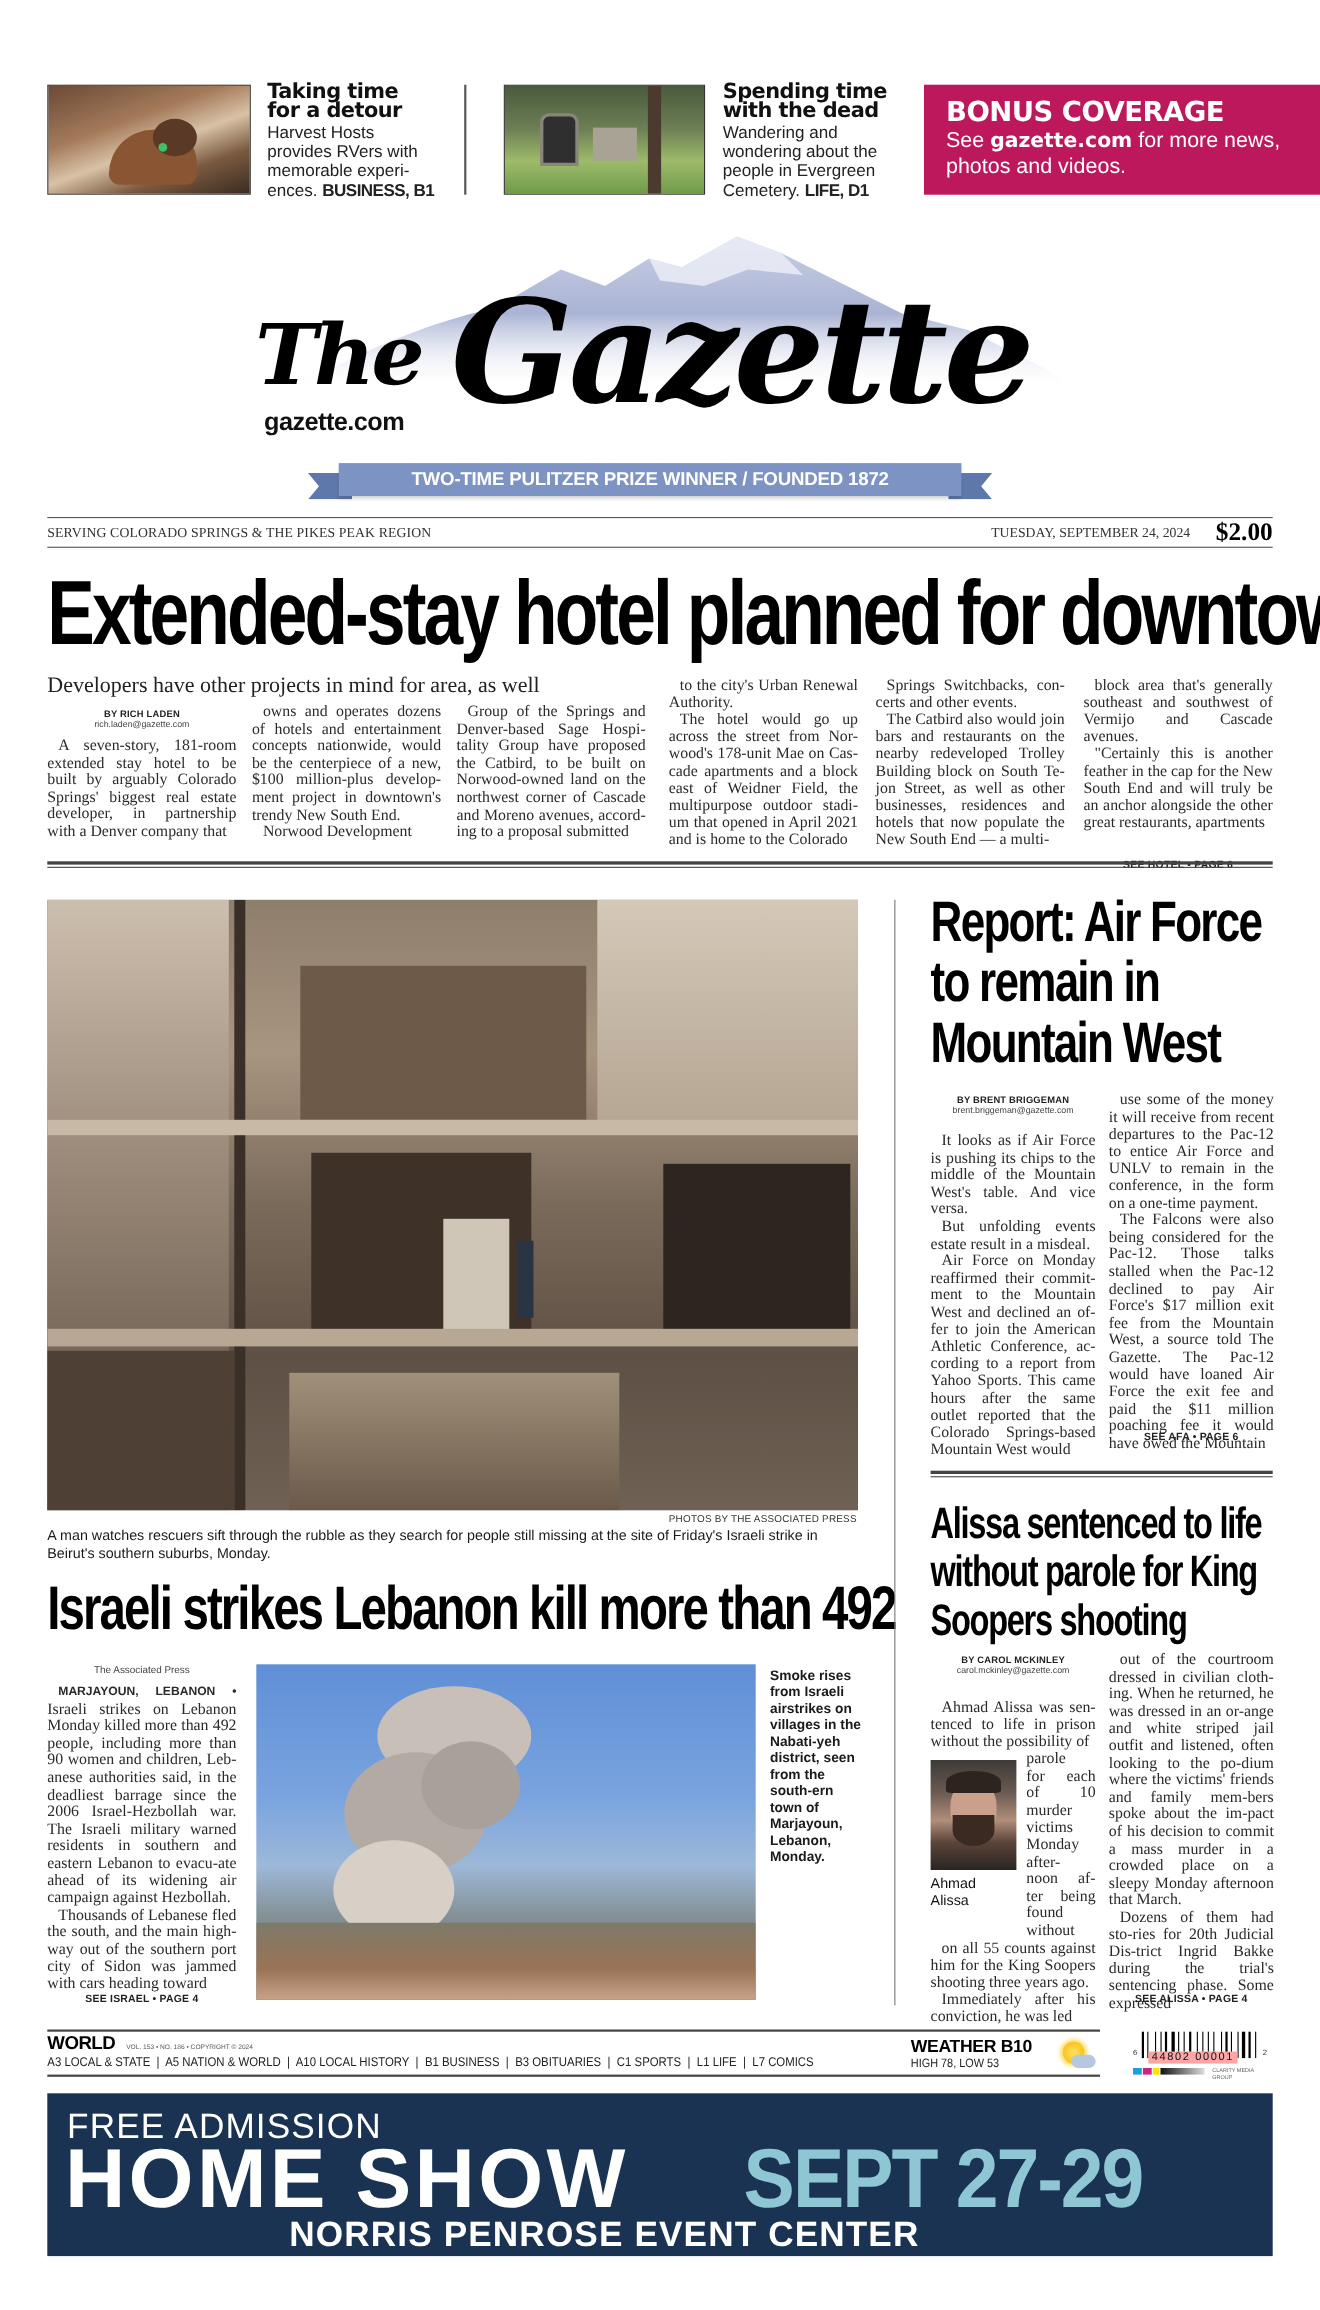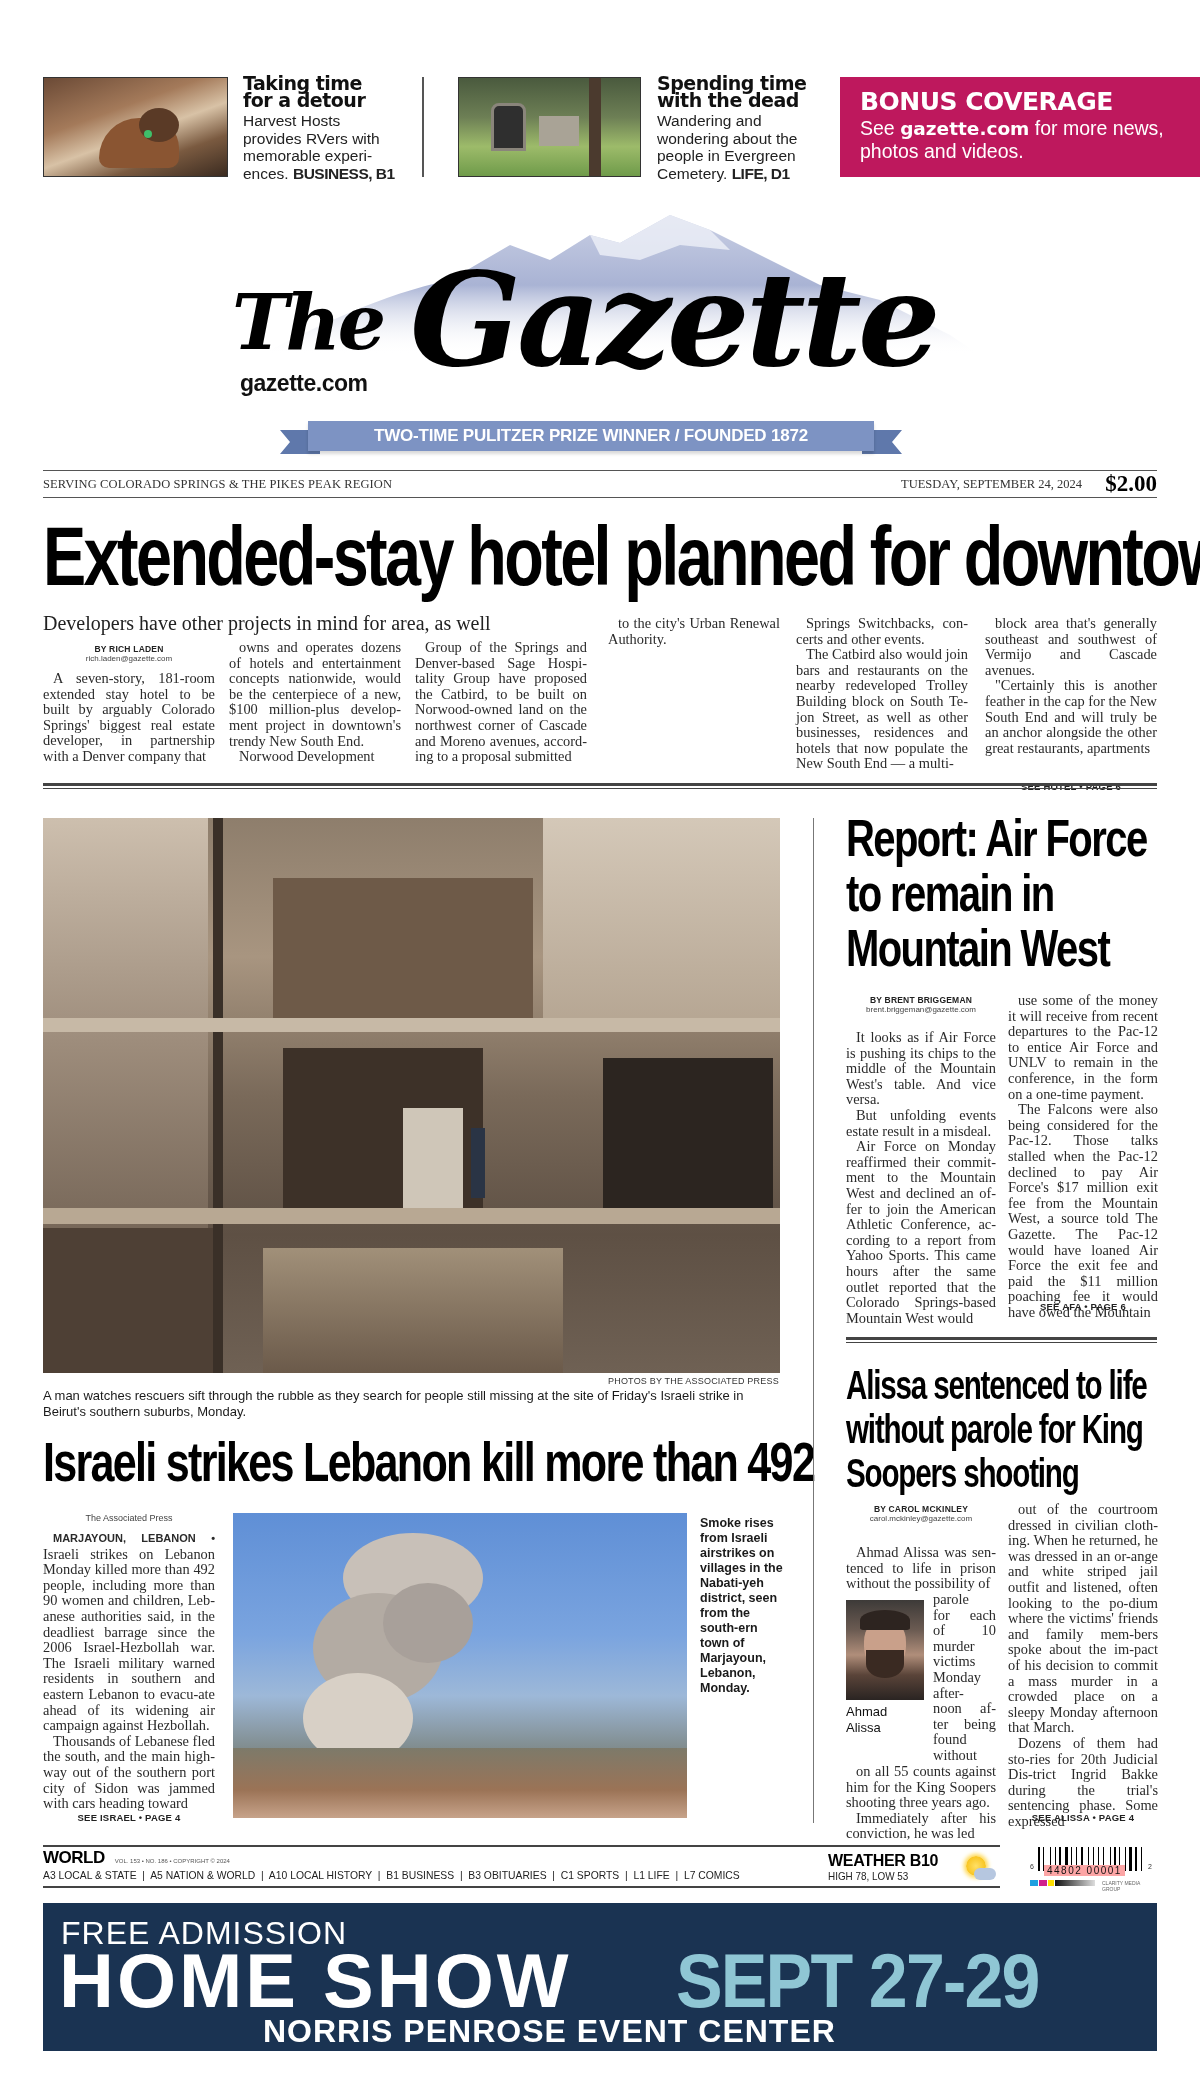--- a/index.html
+++ b/index.html
@@ -113,20 +113,21 @@
   </div>
 <div class="col-text lead-col" style="left:229px;top:640px;width:172px;">
     <p>owns and operates dozens of hotels and entertainment concepts nationwide, would be the centerpiece of a new, $100 million-plus develop-ment project in downtown's trendy New South End.</p>
     <p>Norwood Development</p>
   </div>
 <div class="col-text lead-col" style="left:415px;top:640px;width:172px;">
     <p>Group of the Springs and Denver-based Sage Hospi-tality Group have proposed the Catbird, to be built on Norwood-owned land on the northwest corner of Cascade and Moreno avenues, accord-ing to a proposal submitted</p>
   </div>
 <div class="col-text lead-col" style="left:608px;top:616px;width:172px;">
     <p>to the city's Urban Renewal Authority.</p>
+    <p>The hotel would go up across the street from Nor-wood's 178-unit Mae on Cas-cade apartments and a block east of Weidner Field, the multipurpose outdoor stadi-um that opened in April 2021 and is home to the Colorado</p>
   </div>
 <div class="col-text lead-col" style="left:796px;top:616px;width:172px;">
     <p>Springs Switchbacks, con-certs and other events.</p>
     <p>The Catbird also would join bars and restaurants on the nearby redeveloped Trolley Building block on South Te-jon Street, as well as other businesses, residences and hotels that now populate the New South End — a multi-</p>
   </div>
 <div class="col-text lead-col" style="left:985px;top:616px;width:172px;">
     <p>block area that's generally southeast and southwest of Vermijo and Cascade avenues.</p>
     <p>"Certainly this is another feather in the cap for the New South End and will truly be an anchor alongside the other great restaurants, apartments</p>
   </div>
 <div class="jump" style="left:985px;top:749px;width:172px;margin-top:32px;">SEE HOTEL • PAGE 6</div>

